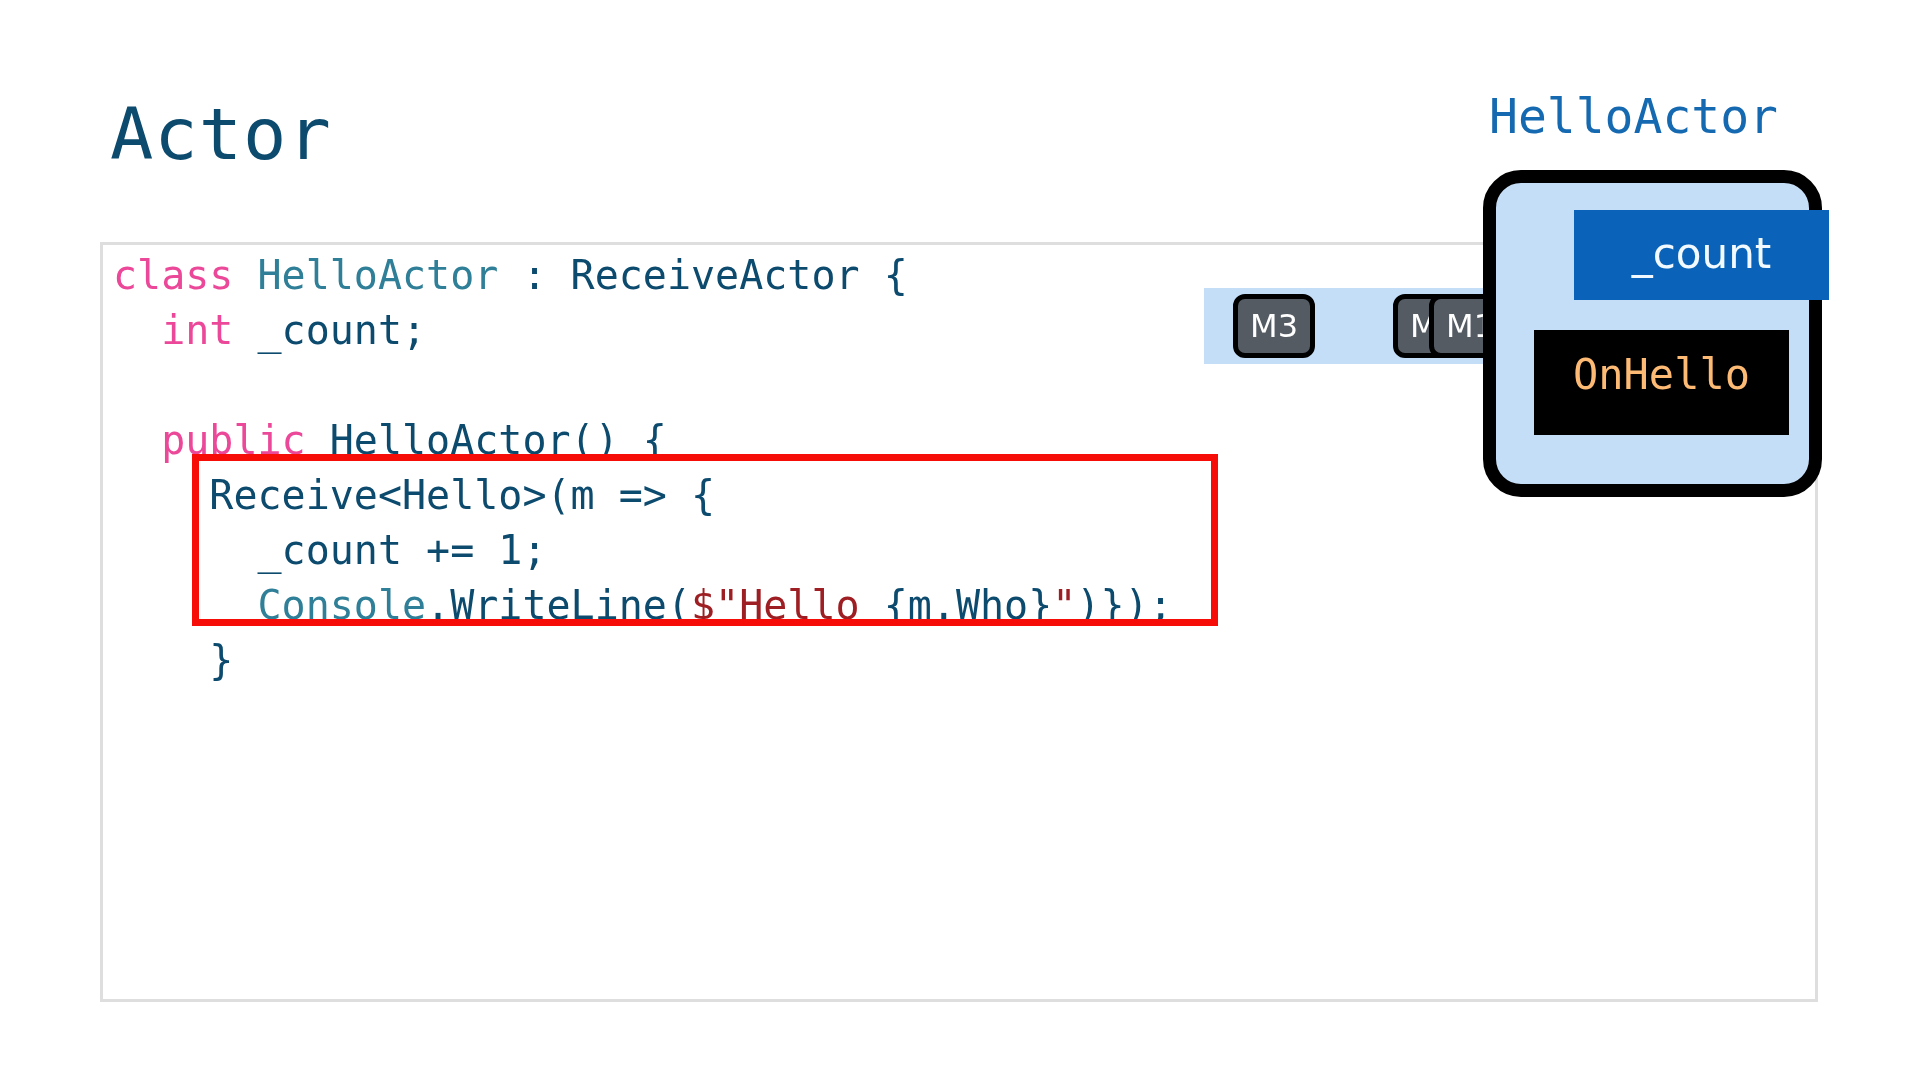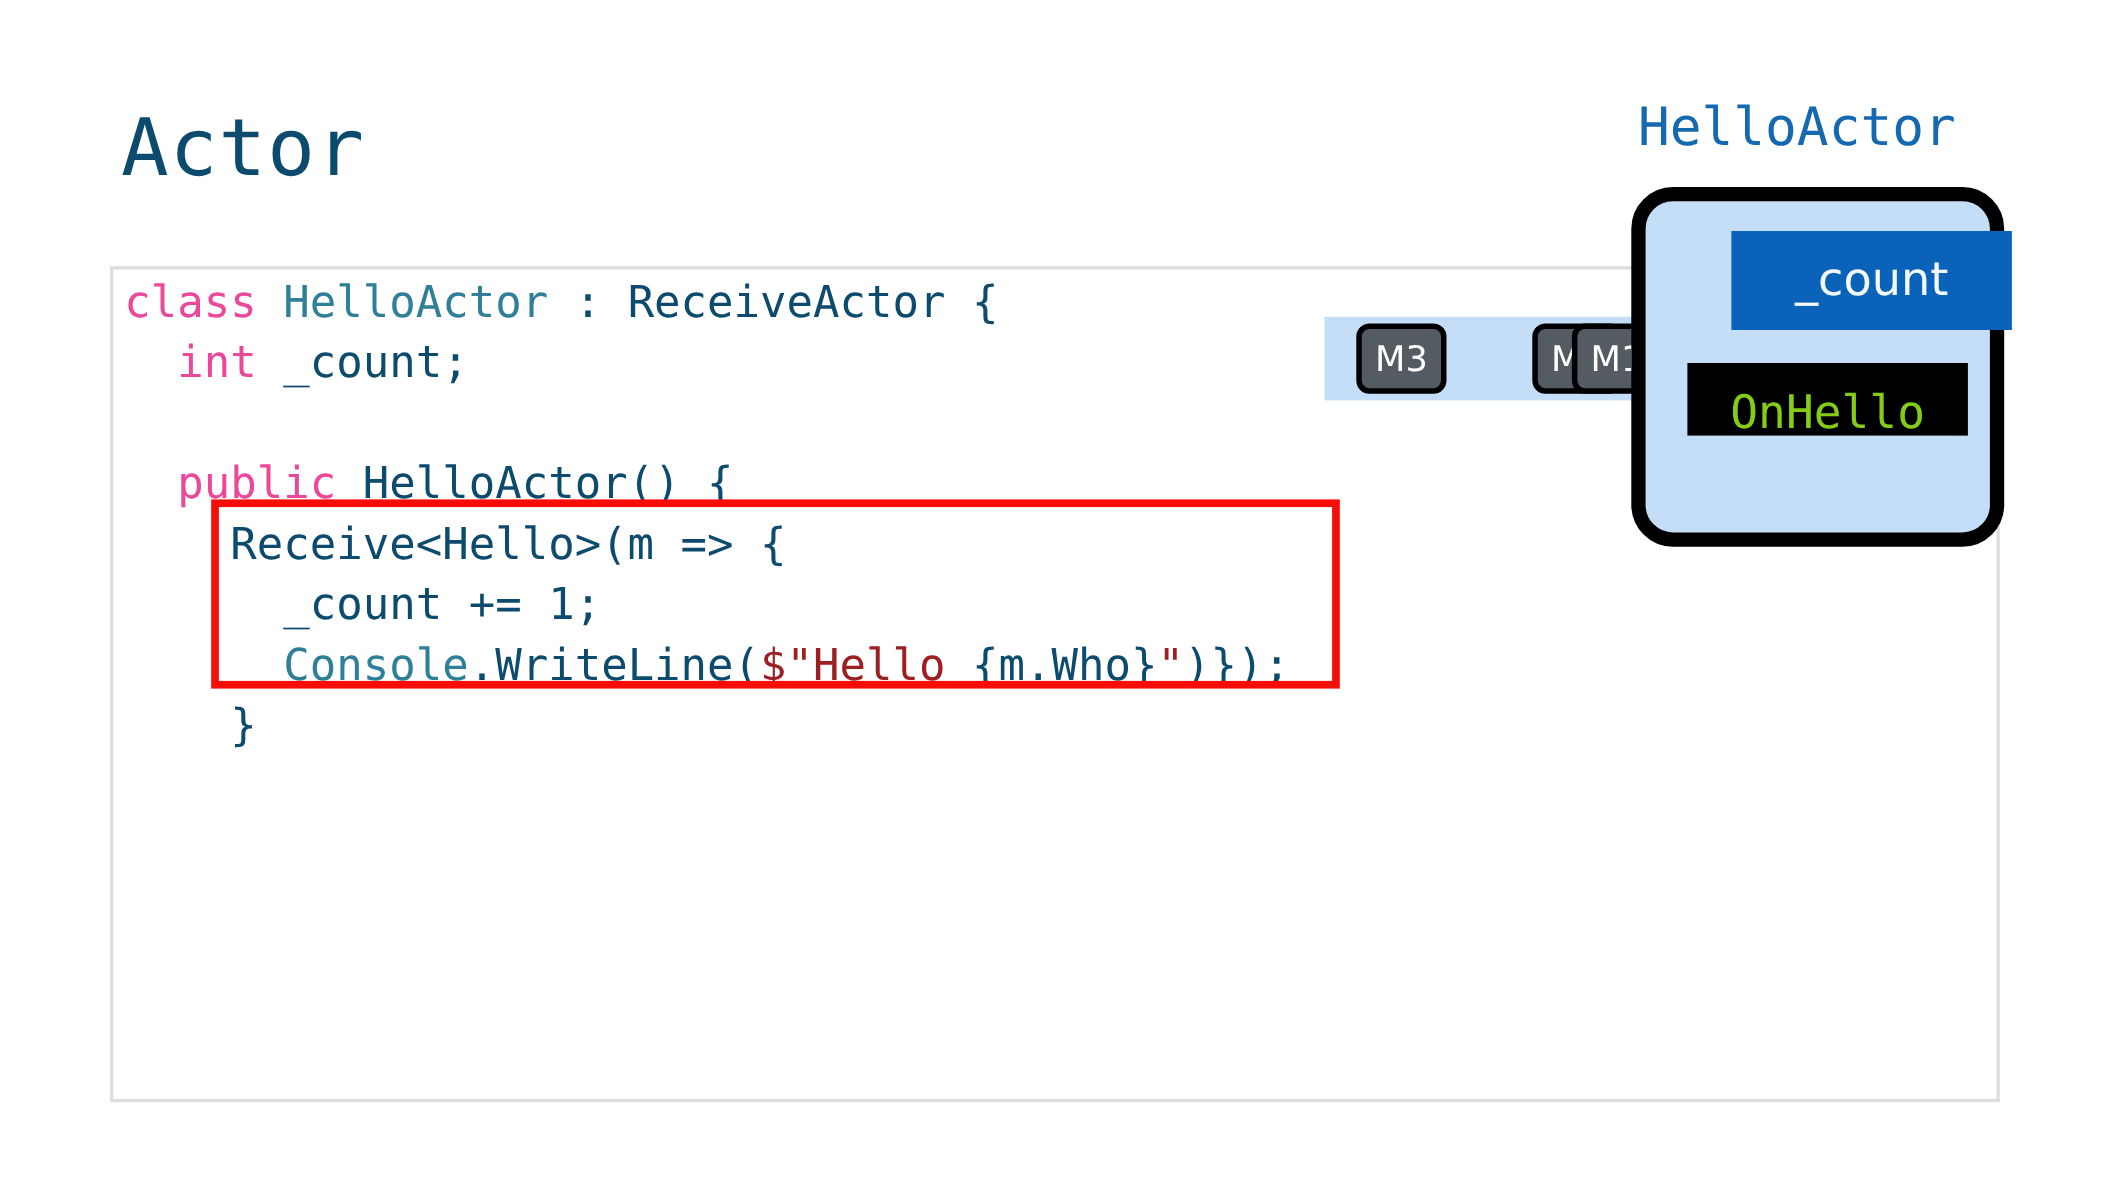--- a/index.html
+++ b/index.html
@@ -131,23 +131,23 @@
     line-height: 88px;
     text-align: center;
     white-space: nowrap;
     margin-left: 40px;
   }
   #actor-behavior {
     position: absolute;
     left: 1534px;
     top: 330px;
     width: 255px;
-    height: 66px;
+    height: 105px;
     background: #000000;
-    color: #84cc16;
+    color: #fdba74;
     font-family: "DejaVu Sans Mono", monospace;
     font-size: 42px;
     line-height: 90px;
     text-align: center;
     white-space: nowrap;
   }
 </style>
 </head>
 <body>
 

